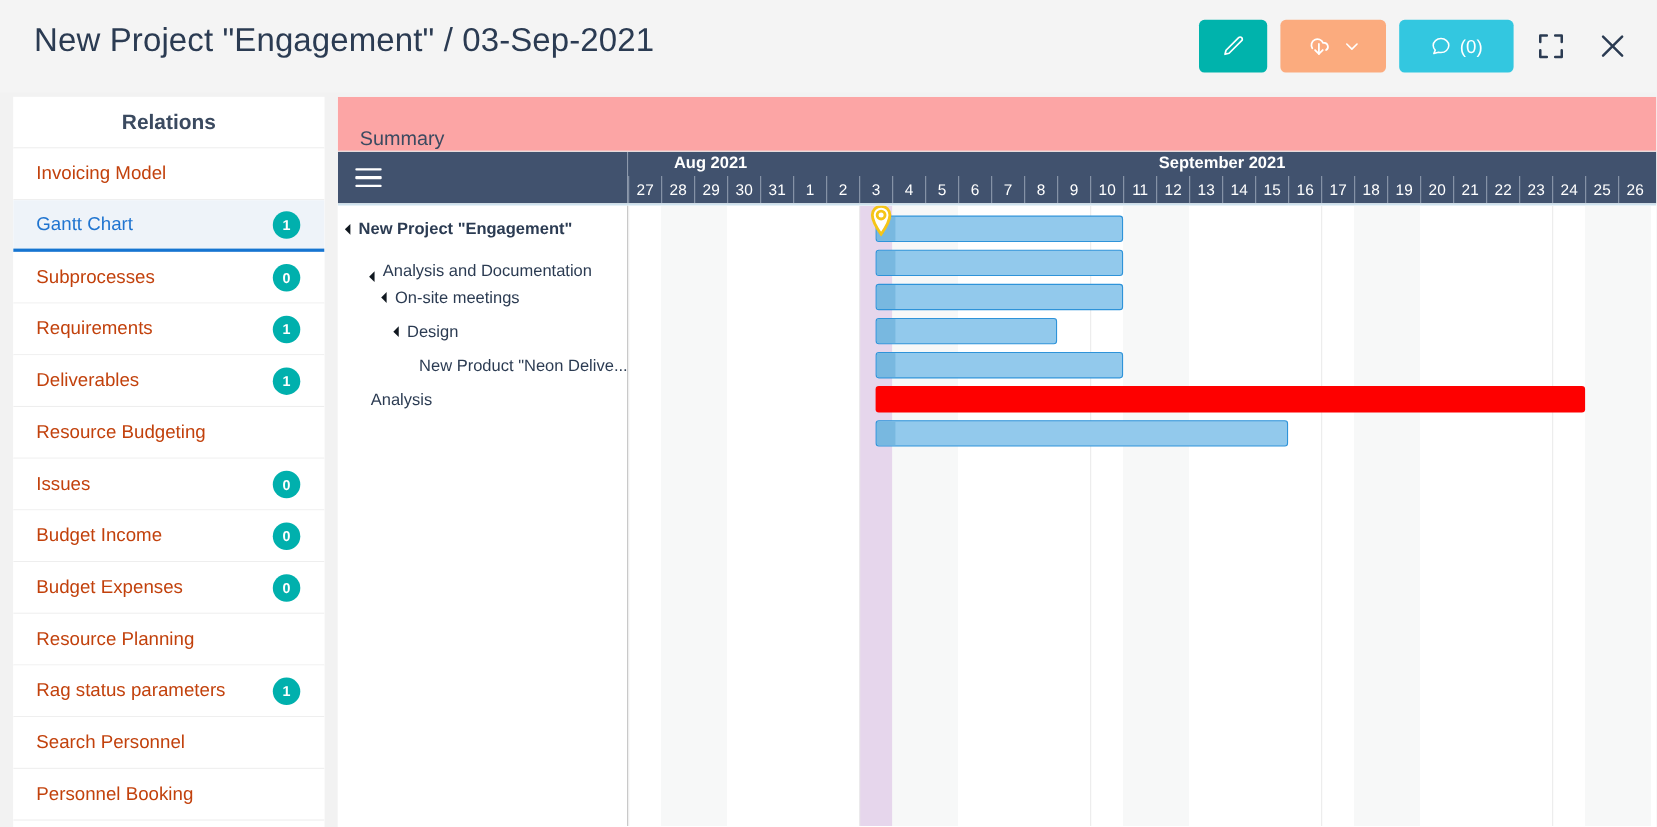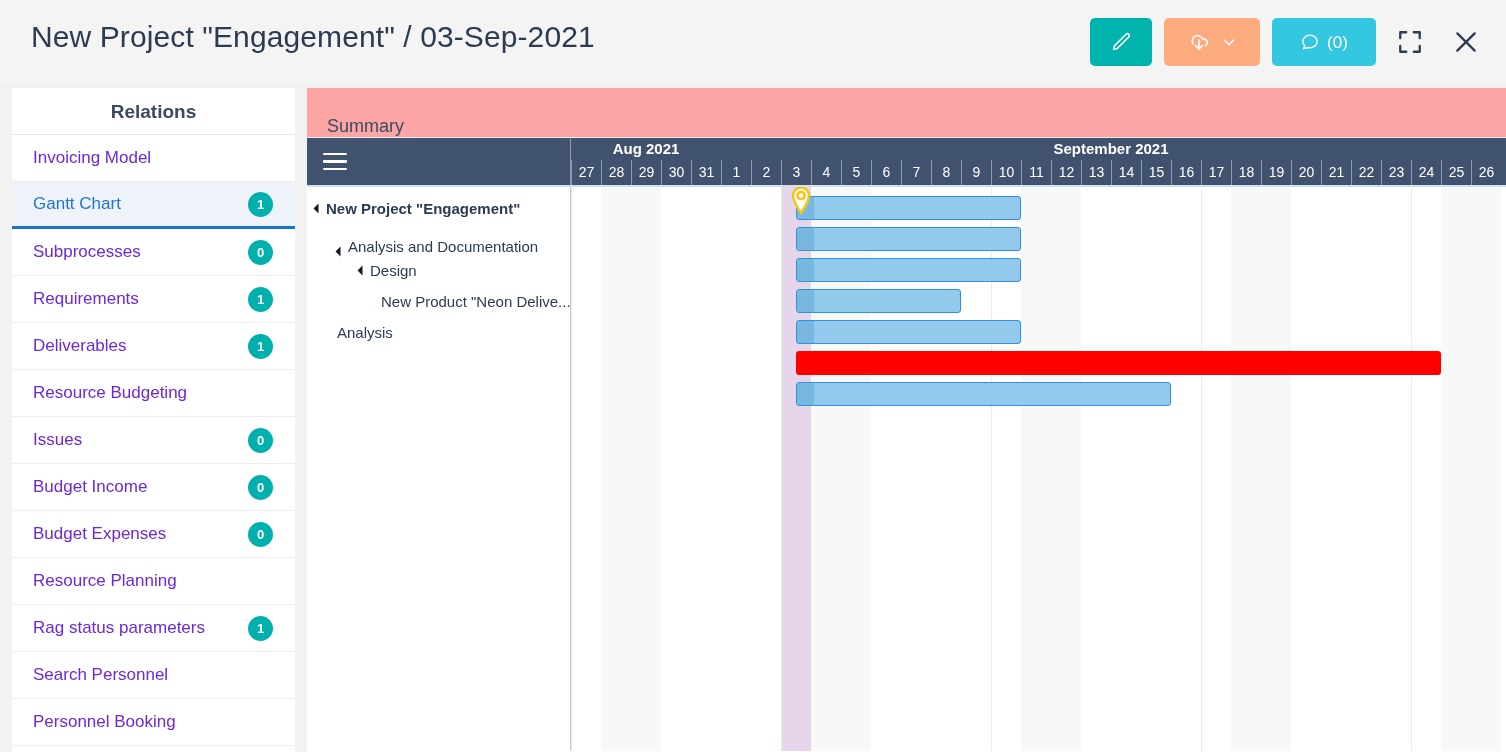--- a/index.html
+++ b/index.html
@@ -100,21 +100,21 @@
     border-bottom: 1px solid #eeeeee;
     cursor: pointer;
     background: #ffffff;
   }
   .side-item.active {
     background: #eef3f9;
     border-bottom: 3px solid #1675d1;
   }
   .side-label {
     font-size: 17px;
-    color: #6d28d9;
+    color: #c2410c;
     flex: 1;
     white-space: nowrap;
   }
   .side-item.active .side-label { color: #1f74d0; }
   .badge {
     min-width: 25px;
     height: 25px;
     padding: 0 6px;
     border-radius: 13px;
     background: #00b0ad;
@@ -479,20 +479,24 @@
       <div class="gantt-body">
         <div class="tree-pane" id="tree-pane">
             <div class="tree-row root" style="padding-left: 8px; margin-top: 6px;">
               <span class="tri"></span>
               <span class="tree-label">New Project "Engagement"</span>
             </div>
             <div class="tree-row" style="padding-left: 30px; margin-top: 0px; align-items: flex-end;">
               <span class="tri"></span>
               <span class="tree-label">Analysis and Documentation</span>
             </div>
+            <div class="tree-row" style="padding-left: 41px; margin-top: 0px;">
+              <span class="tri"></span>
+              <span class="tree-label">On-site meetings</span>
+            </div>
             <div class="tree-row" style="padding-left: 52px; margin-top: 0px;">
               <span class="tri"></span>
               <span class="tree-label">Design</span>
             </div>
             <div class="tree-row" style="padding-left: 63px; margin-top: 0px;">
               <span class="tri-space"></span>
               <span class="tree-label">New Product "Neon Delive...</span>
             </div>
             <div class="tree-row" style="padding-left: 19px; margin-top: 0px;">
               <span class="tri-space"></span>

